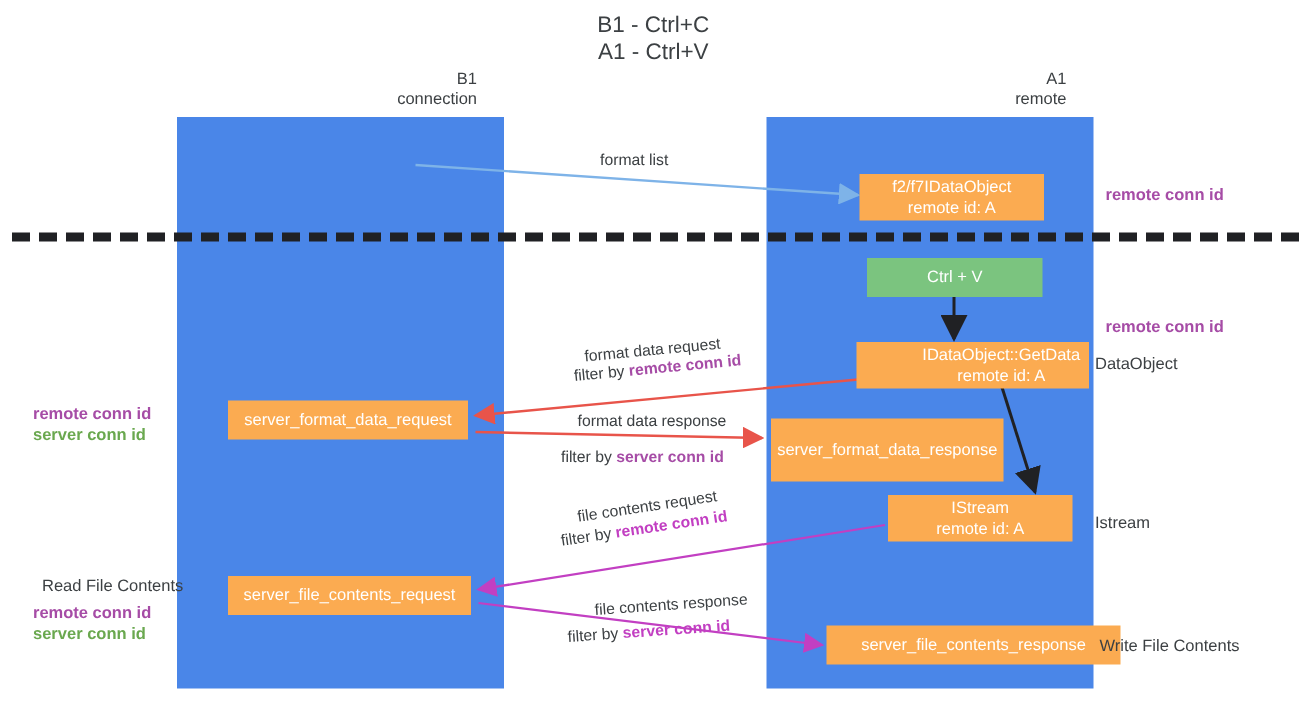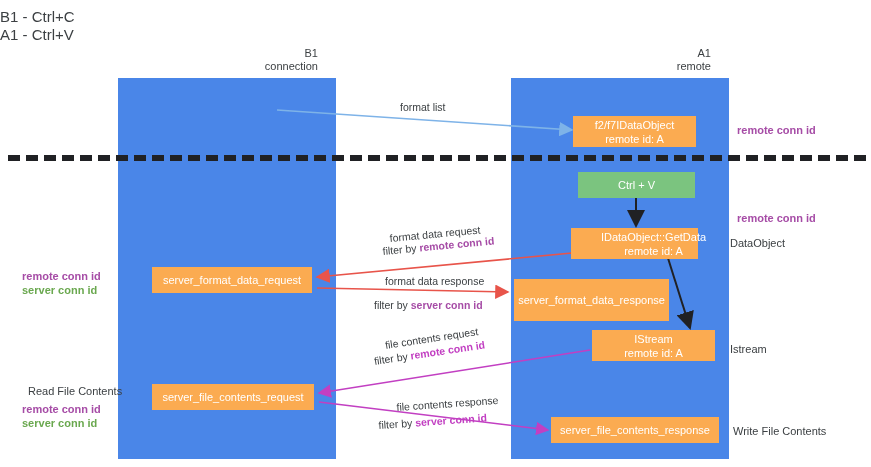--- a/index.html
+++ b/index.html
@@ -16,21 +16,21 @@
     width: 871px;
     height: 467px;
     overflow: hidden;
     background: #ffffff;
   }
   
   .title {
     position: absolute;
     left: 0;
     width: 871px;
-    text-align: left;
+    text-align: center;
     color: #3c4043;
     font-size: 15px;
     line-height: 18px;
   }
   #title-line1 { top: 8px; }
   #title-line2 { top: 26px; }
 
   
   .col-head {
     position: absolute;
@@ -170,21 +170,21 @@
 
   <div class="node orange" style="left:573px; top:116px; width:123px; height:31px;">
     <span>f2/f7IDataObject</span>
     <span class="sub">remote id: A</span>
   </div>
 
   <div class="node green" style="left:578px; top:172px; width:117px; height:26px;">
     <span>Ctrl + V</span>
   </div>
 
-  <div class="node orange" style="left:571px; top:228px; width:127px; height:31px;padding-left:42px;">
+  <div class="node orange" style="left:571px; top:228px; width:155px; height:31px;padding-left:42px;">
     <span>IDataObject::GetData</span>
     <span class="sub">remote id: A</span>
   </div>
 
   <div class="node orange" style="left:152px; top:267px; width:160px; height:26px;">
     <span>server_format_data_request</span>
   </div>
 
   <div class="node orange" style="left:514px; top:279px; width:155px; height:42px;">
     <span>server_format_data_response</span>
@@ -192,21 +192,21 @@
 
   <div class="node orange" style="left:592px; top:330px; width:123px; height:31px;">
     <span>IStream</span>
     <span class="sub">remote id: A</span>
   </div>
 
   <div class="node orange" style="left:152px; top:384px; width:162px; height:26px;">
     <span>server_file_contents_request</span>
   </div>
 
-  <div class="node orange" style="left:551px; top:417px; width:168px; height:26px;">
+  <div class="node orange" style="left:551px; top:417px; width:196px; height:26px;">
     <span>server_file_contents_response</span>
   </div>
 
   <div id="separator"></div>
 
   <div class="edge-label" style="left:400px; top:100px;">format list</div>
 
   <div class="edge-label rot" style="left:389px; top:231px; transform:rotate(-5.4deg);">
     <span>format data request</span>
   </div>

